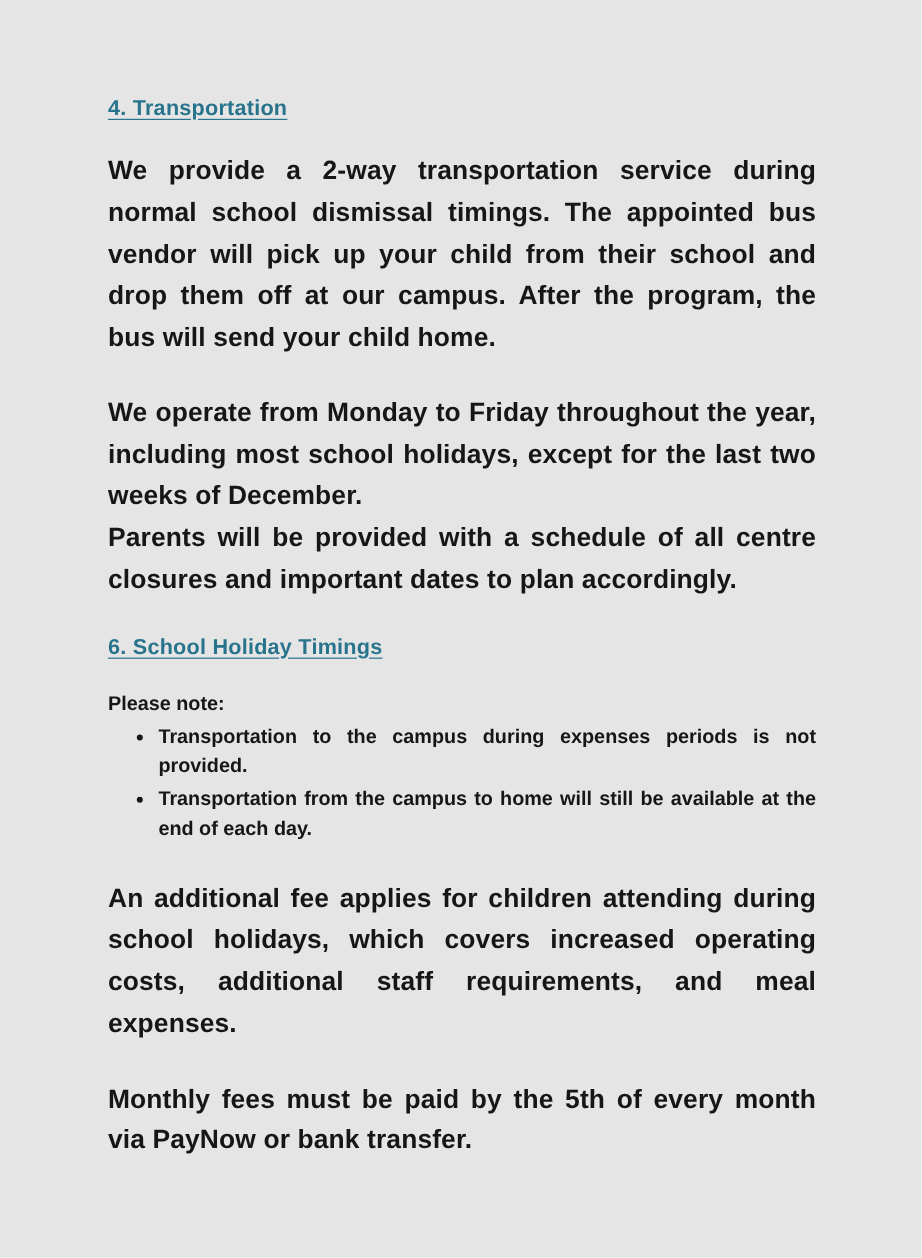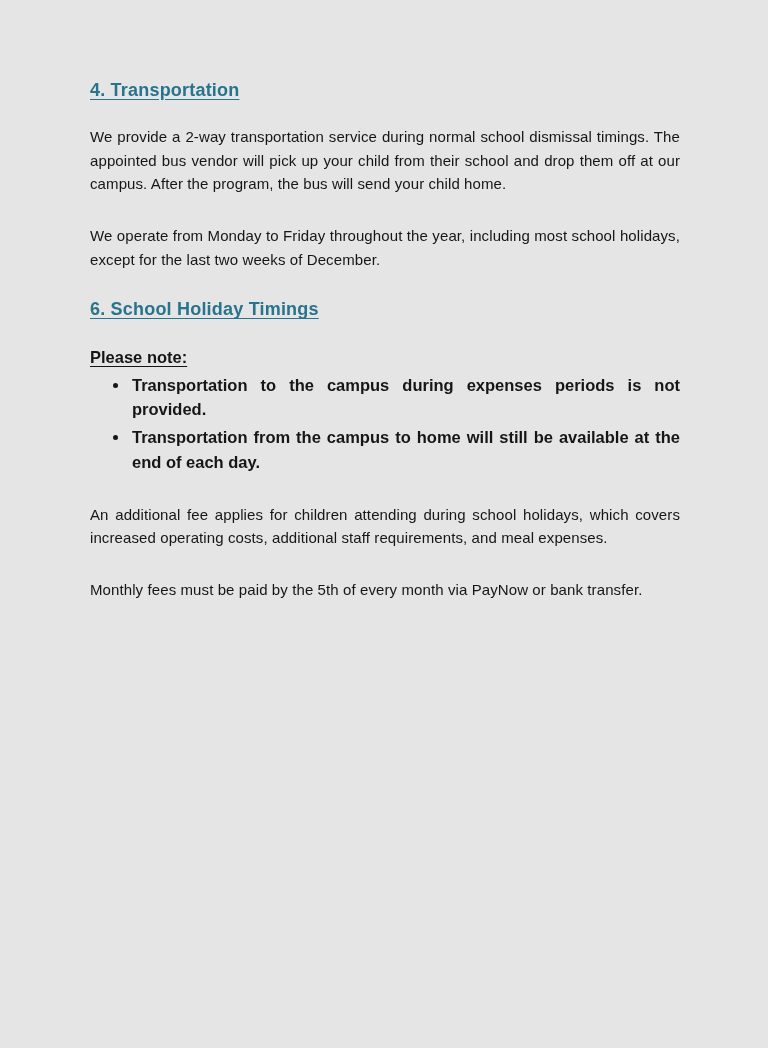--- a/index.html
+++ b/index.html
@@ -27,40 +27,39 @@
     margin: 0 0 24px 0;
     font-size: 18px;
     font-weight: 700;
     color: #27748c;
     text-decoration: underline;
     text-underline-offset: 3px;
     letter-spacing: 0.2px;
   }
   .para {
     margin: 0;
-    font-size: 15px;
-    font-weight: 400;
+    font-size: 22px;
+    font-weight: 700;
     color: #161616;
     line-height: 1.58;
     text-align: justify;
     letter-spacing: 0.1px;
   }
   .para + .para {
     margin-top: 0;
   }
   .note {
     margin-top: 24px;
   }
   .note-heading {
     margin: 0 0 2px 0;
     font-size: 16.5px;
     font-weight: 700;
     color: #161616;
     line-height: 1.58;
-    text-decoration: underline;
     text-underline-offset: 3px;
   }
   .note-list {
     margin: 0;
     padding-left: 40px;
     list-style-type: disc;
   }
   .note-list li {
     font-size: 16.5px;
     font-weight: 700;
@@ -76,20 +75,21 @@
 
 <div class="page">
 
   <div class="section">
     <h2 class="section-heading">4. Transportation</h2>
     <p class="para">We provide a 2-way transportation service during normal school dismissal timings. The appointed bus vendor will pick up your child from their school and drop them off at our campus. After the program, the bus will send your child home.</p>
   </div>
 
   <div class="section">
     <p class="para">We operate from Monday to Friday throughout the year, including most school holidays, except for the last two weeks of December.</p>
+    <p class="para">Parents will be provided with a schedule of all centre closures and important dates to plan accordingly.</p>
   </div>
 
   <div class="section">
     <h2 class="section-heading">6. School Holiday Timings</h2>
     <div class="note">
       <p class="note-heading">Please note:</p>
       <ul class="note-list">
         <li>Transportation to the campus during expenses periods is not provided.</li>
         <li>Transportation from the campus to home will still be available at the end of each day.</li>
       </ul>

